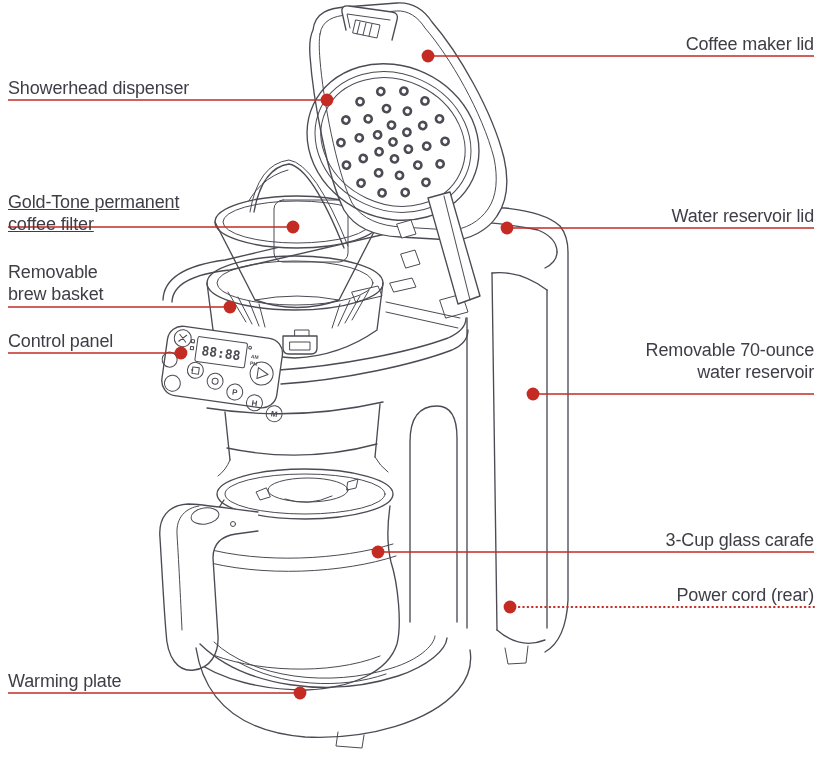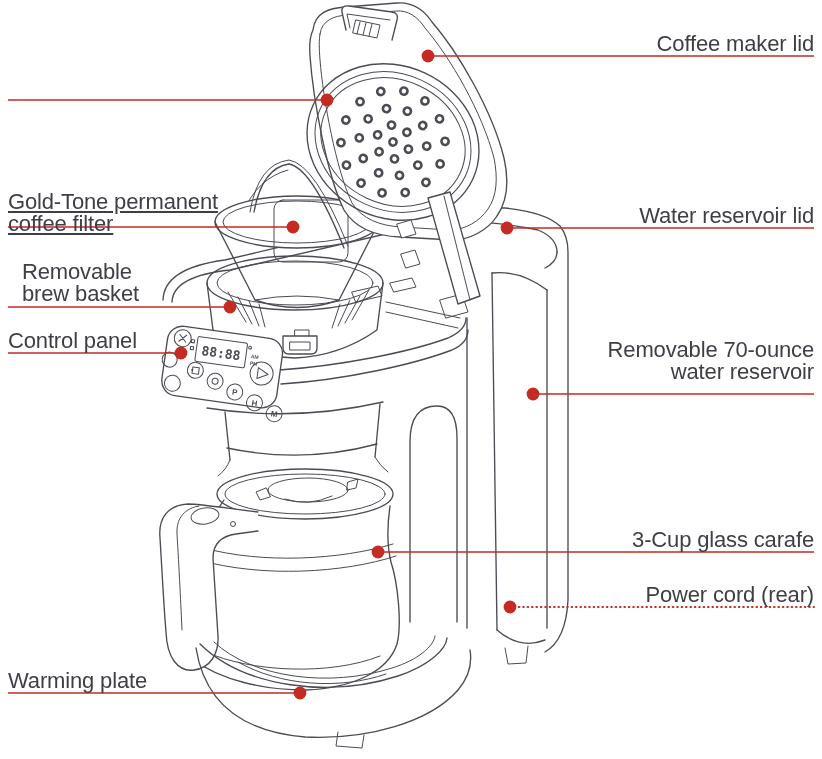--- a/index.html
+++ b/index.html
@@ -1,23 +1,23 @@
 <!DOCTYPE html>
 <html><head>
 <meta charset="utf-8">
 <style>
   html,body{margin:0;padding:0;background:#ffffff;}
   .stage{position:relative;width:822px;height:759px;background:#ffffff;overflow:hidden;
          font-family:"Liberation Sans",sans-serif;}
   .diagram-svg{position:absolute;left:0;top:0;}
-  .label{position:absolute;font-size:22px;line-height:22px;color:#3e3e47;
+  .label{position:absolute;font-size:18px;line-height:22px;color:#3e3e47;
          letter-spacing:-0.15px;white-space:pre-line;}
   .label.left{left:8px;text-align:left;}
   .label.right{right:8px;text-align:right;}
-  .lbl-shower{top:77px;}  .lbl-gold{top:191px;text-decoration:underline;}   .lbl-basket{top:261px;margin-left:14px;}
+  .lbl-shower{top:77px;}  .lbl-gold{top:191px;text-decoration:underline;}   .lbl-basket{top:261px;}
   .lbl-panel{top:330px;}  .lbl-warm{top:670px;}
   .lbl-lid{top:33px;}     .lbl-reslid{top:205px;} .lbl-res{top:339px;}
   .lbl-carafe{top:529px;} .lbl-power{top:584px;}
   .stroke{fill:none;stroke:#4b4b54;stroke-width:1.35;stroke-linecap:round;stroke-linejoin:round;}
   .fine{fill:none;stroke:#4b4b54;stroke-width:1;stroke-linecap:round;stroke-linejoin:round;}
   .whitefill{fill:#ffffff;}
   .hole{fill:#ffffff;stroke:#4b4b54;stroke-width:2.6;}
   .red{stroke:#c32b23;stroke-width:1.6;fill:none;}
   .red-dotted{stroke:#c32b23;stroke-width:2;fill:none;stroke-dasharray:0.6 3.8;stroke-linecap:round;}
   .dot{fill:#c32b23;stroke:none;}
@@ -264,20 +264,21 @@
           <circle class="dot" cx="510" cy="607" r="6.4"></circle>
       </g>
       <g>
         <path class="red" d="M 8,693 H 300"></path>
           <circle class="dot" cx="300" cy="693" r="6.4"></circle>
       </g>
     </g>
   </svg>
 
   <div class="label right lbl-lid">Coffee maker lid</div>
+  <div class="label left  lbl-shower">Showerhead dispenser</div>
   <div class="label left  lbl-gold">Gold-Tone permanent
 coffee filter</div>
   <div class="label right lbl-reslid">Water reservoir lid</div>
   <div class="label left  lbl-basket">Removable
 brew basket</div>
   <div class="label left  lbl-panel">Control panel</div>
   <div class="label right lbl-res">Removable 70-ounce
 water reservoir</div>
   <div class="label right lbl-carafe">3-Cup glass carafe</div>
   <div class="label right lbl-power">Power cord (rear)</div>

